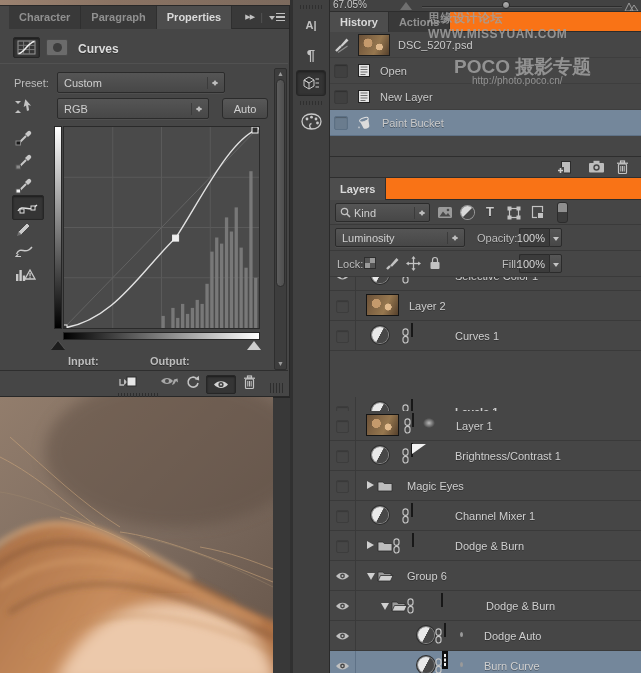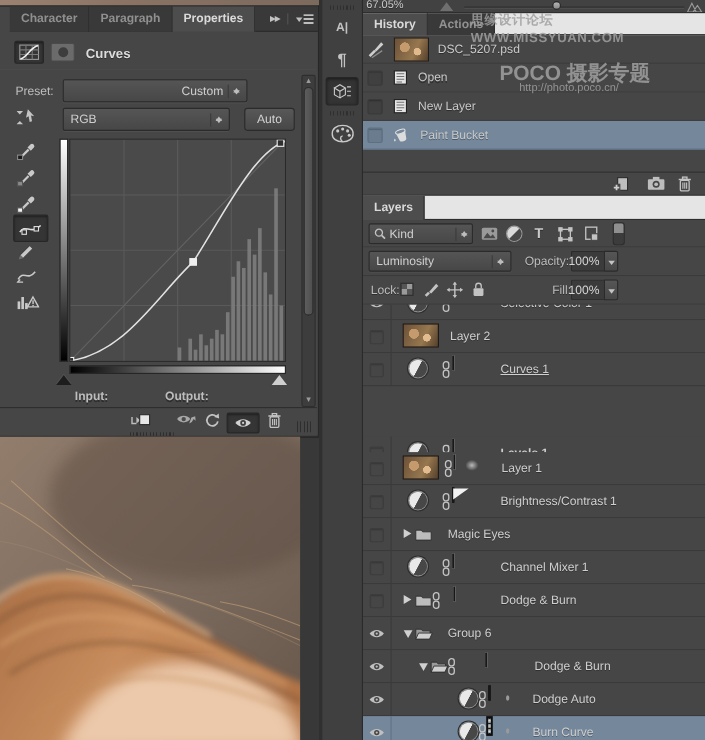--- a/index.html
+++ b/index.html
@@ -52,21 +52,21 @@
   
   .dock{left:290px;top:0;width:40px;height:673px;background:#404040;border-left:3px solid #303030;border-right:1px solid #2a2a2a;}
   .dock-item{width:30px;height:26px;margin:3px auto;display:flex;align-items:center;justify-content:center;color:#c2c2c2;font-weight:bold;border-radius:3px;}
   .dock-item.active{background:#343434;border:1px solid #262626;box-shadow:inset 0 1px 3px rgba(0,0,0,.5);}
   .dock-grip{width:22px;height:4px;margin:5px auto 2px;background:repeating-linear-gradient(90deg,#2f2f2f 0 1px,transparent 1px 3px);}
   
   .rp{left:330px;top:0;width:311px;height:673px;background:#464646;}
   .navstrip{background:#424242;border-bottom:1px solid #2d2d2d;}
   .groove{height:2px;background:#2c2c2c;border-bottom:1px solid #555;}
   .knob{width:8px;height:8px;border-radius:50%;background:linear-gradient(#b5b5b5,#8a8a8a);border:1px solid #2a2a2a;}
-  .rp-tabbar{background:#e5e5e5;border-bottom:1px solid #2c2c2c;display:flex;}
+  .rp-tabbar{background:#f97316;border-bottom:1px solid #2c2c2c;display:flex;}
   .hrow{display:flex;align-items:center;border-bottom:1px solid #3e3e3e;padding-left:4px;gap:8px;height:26px;}
   .hrow.sel{background:#74879b;border-bottom-color:#5f7287;}
   .checkbox{width:14px;height:14px;border:1px solid #3a3a3a;border-radius:2px;background:rgba(0,0,0,.08);box-shadow:inset 0 1px 1px rgba(0,0,0,.25);}
   .hrow.sel .checkbox{border-color:#5c7084;}
   .hthumb{width:32px;height:22px;border:1px solid #1d1d1d;background:
      radial-gradient(circle at 30% 40%,#c59a6c 0 18%,transparent 19%),
      radial-gradient(circle at 65% 55%,#d8b083 0 15%,transparent 16%),
      linear-gradient(115deg,#6b5138,#987throw 0);
      background-color:#7a5f44;background-image:radial-gradient(circle at 30% 40%,#c59a6c 0 18%,transparent 19%),radial-gradient(circle at 68% 60%,#e0b98c 0 14%,transparent 15%),linear-gradient(115deg,#6b5138,#96774f 60%,#55402c);}
   .wm{color:rgba(160,160,160,.85);pointer-events:none;}
@@ -130,21 +130,21 @@
           </svg>
         </span>
       </div>
     <div class="abs softbox" style="left:46px;top:33px;width:22px;height:17px;">
         <span style="width:9px;height:9px;border-radius:50%;background:#3d3d3d;display:block;"></span>
       </div>
     <div class="abs hdr-title txt" style="left:78px;top:36px;">Curves</div>
     <div class="abs divider" style="left:0;top:57px;width:288px;"></div>
 
     <div class="abs label" style="left:14px;top:71px;">Preset:</div>
-    <div class="abs select" style="left:57px;top:66px;width:168px;height:21px;text-align:right;">
+    <div class="abs select" style="left:57px;top:66px;width:168px;height:21px;">
       <span class="lbl">Custom</span>
         <span class="spin"></span>
     </div>
 
     <div class="abs select" style="left:57px;top:92px;width:152px;height:21px;">
       <span class="lbl">RGB</span>
         <span class="spin"></span>
     </div>
     <div class="abs btn" style="left:222px;top:92px;width:46px;height:21px;">Auto</div>
 
@@ -604,21 +604,21 @@
           <span class="pthumb abs" style="left: 36px; top: 3px;"></span>
           <span class="lname" style="left: 79px;">Layer 2</span>
         </div>
         <div class="lrow" style="top: 44px;"><span class="eyecell">
             <span class="hidebox"></span>
           </span><span class="adjcircle abs" style="left: 42px; top: 6px;"></span><span class="ic abs" style="left: 71px; top: 7px;">
             <svg width="9" height="16" viewBox="0 0 9 16">
               <rect x="2" y="0.8" width="5" height="6.6" rx="2.4" stroke="#c3c3c3" fill="none" stroke-width="1.2"></rect>
               <rect x="2" y="8.4" width="5" height="6.6" rx="2.4" stroke="#c3c3c3" fill="none" stroke-width="1.2"></rect>
             </svg>
-          </span><span class="mask abs m-white" style="left: 81px; top: 3px;"><i></i></span><span class="lname" style="left: 125px; text-decoration: underline;">Curves 1</span></div>
+          </span><span class="mask abs m-white" style="left: 81px; top: 3px;"><i></i></span><span class="lname" style="left: 125px;">Curves 1</span></div>
         <div class="lrow" style="top: 120px; font-weight: bold;"><span class="eyecell">
             <span class="hidebox"></span>
           </span><span class="adjcircle abs" style="left: 42px; top: 6px;"></span><span class="ic abs" style="left: 71px; top: 7px;">
             <svg width="9" height="16" viewBox="0 0 9 16">
               <rect x="2" y="0.8" width="5" height="6.6" rx="2.4" stroke="#c3c3c3" fill="none" stroke-width="1.2"></rect>
               <rect x="2" y="8.4" width="5" height="6.6" rx="2.4" stroke="#c3c3c3" fill="none" stroke-width="1.2"></rect>
             </svg>
           </span><span class="mask abs m-white" style="left: 81px; top: 3px;"><i></i></span><span class="lname" style="left: 125px;">Levels 1</span></div>
         <div class="lrow" style="top: 134px;"><span class="eyecell">
             <span class="hidebox"></span>

